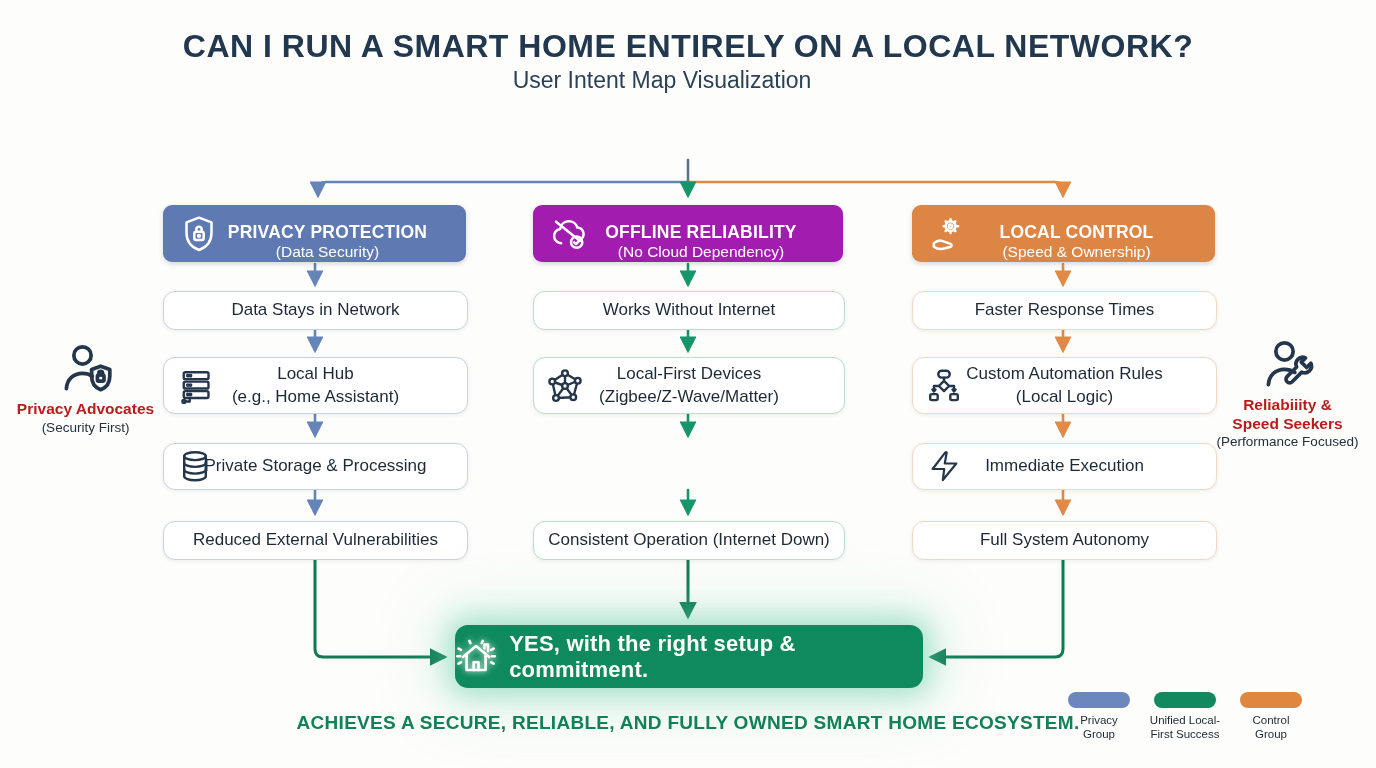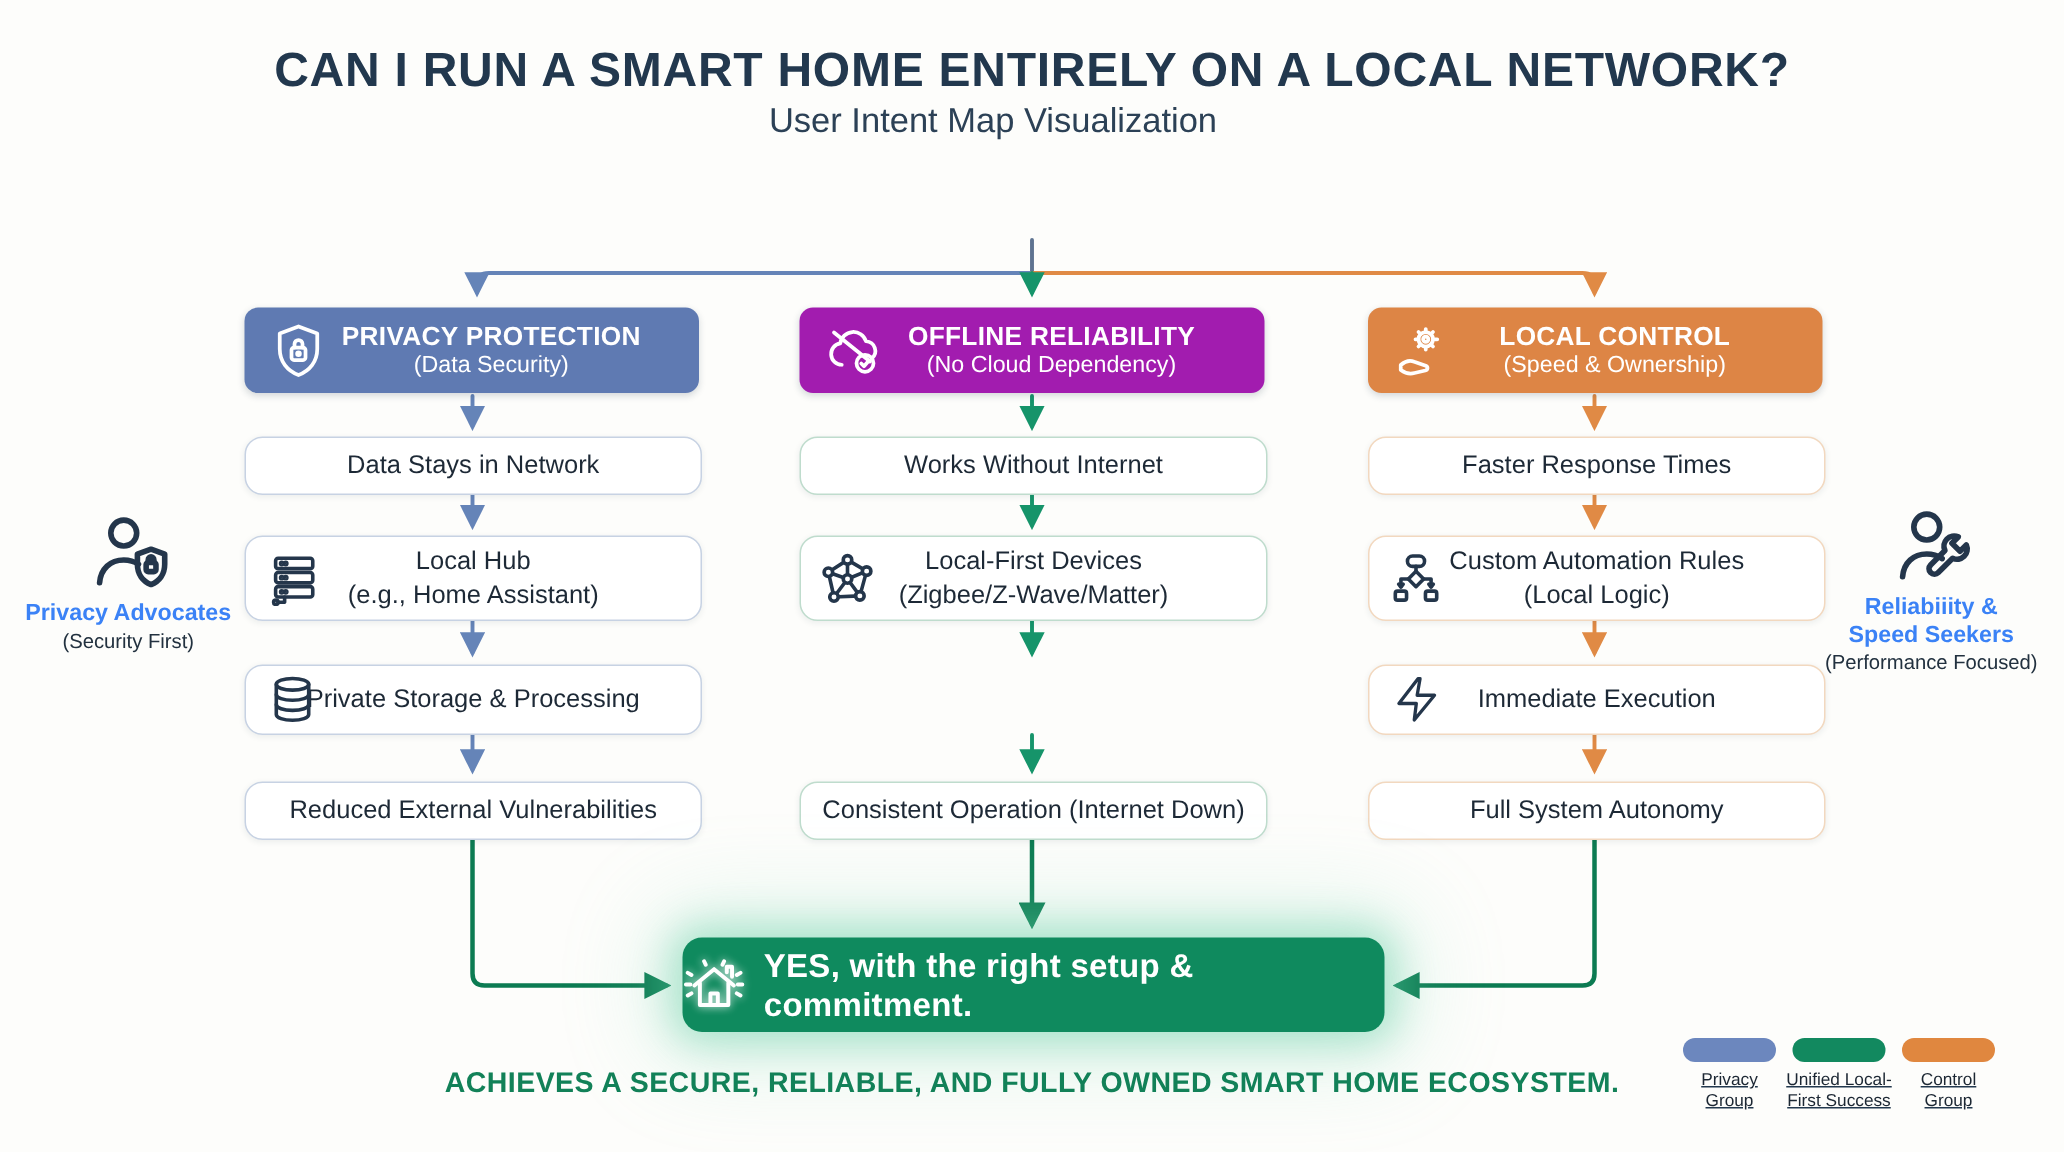--- a/index.html
+++ b/index.html
@@ -11,21 +11,21 @@
   .title{left:0;top:28px;width:1376px;text-align:center;font-size:32px;font-weight:800;
          letter-spacing:.5px;color:#22384E;}
   .subtitle{left:0;top:67px;width:1324px;text-align:center;font-size:23px;font-weight:500;color:#2C4156;}
 
   .intent{left:522px;top:123px;width:332px;height:39px;background:#fff;border:1.5px solid #DFE4EA;
           border-radius:20px;box-shadow:0 2px 5px rgba(30,50,70,.10);display:flex;align-items:center;
           justify-content:center;gap:10px;}
   .intent .ilabel{font-size:17px;font-weight:800;color:#1B2838;letter-spacing:.2px;}
 
   .chead{position:absolute;top:205px;height:57px;border-radius:9px;color:#fff;display:flex;
-         align-items:center;justify-content:center;box-shadow:0 2px 5px rgba(30,50,70,.18);z-index:2;}
+         align-items:flex-end;justify-content:center;box-shadow:0 2px 5px rgba(30,50,70,.18);z-index:2;}
   .c1{left:163px;width:303px;}
   .c2{left:533px;width:310px;}
   .c3{left:912px;width:303px;}
   .c1h{background:#5F7AB2;}
   .c2h{background:#a21caf;}
   .c3h{background:#DD8545;}
   .chead .hicon{position:absolute;left:16px;top:50%;transform:translateY(-50%);width:40px;height:40px;}
   .chead .htext{display:flex;flex-direction:column;align-items:center;line-height:1.2;margin-left:26px;}
   .chead .ht1{font-size:17.5px;font-weight:800;letter-spacing:.2px;}
   .chead .ht2{font-size:15.5px;font-weight:500;}
@@ -40,34 +40,34 @@
   .r3{top:443px;height:45px;}
   .r4{top:521px;height:37px;}
   .node .nicon{position:absolute;left:13px;top:50%;transform:translateY(-50%);width:36px;height:36px;}
   .node .ntext{display:flex;flex-direction:column;align-items:center;line-height:1.3;font-size:17px;
                font-weight:500;color:#1D2936;text-align:left;}
 
   .persona{position:absolute;text-align:center;z-index:2;}
   .pL{left:8px;top:340px;width:155px;}
   .pR{left:1210px;top:336px;width:155px;}
   .persona .picon{width:56px;height:56px;margin:0 auto;}
-  .persona .pname{font-size:15.5px;font-weight:800;color:#3b82f6;line-height:1.2;margin-top:4px;}
+  .persona .pname{font-size:15.5px;font-weight:800;color:#b91c1c;line-height:1.2;margin-top:4px;}
   .pR .pname{width:112px;margin-left:auto;margin-right:auto;}
   .persona .pdetail{font-size:13.5px;font-weight:500;color:#22313F;line-height:1.2;margin-top:1px;}
 
   .result{left:455px;top:625px;width:468px;height:63px;background:#0F8A5E;border-radius:13px;
           display:flex;align-items:center;justify-content:center;gap:12px;color:#fff;
           box-shadow:0 0 26px 8px rgba(90,205,160,.45),0 0 60px 22px rgba(130,220,185,.22);}
   .result .rlabel{font-size:22px;font-weight:800;letter-spacing:.2px;}
   .result .ricon{width:44px;height:44px;filter:drop-shadow(0 0 3px rgba(255,255,255,.85));}
 
   .tagline{left:0;top:712px;width:1376px;text-align:center;font-size:19px;font-weight:800;
            letter-spacing:.3px;color:#128158;}
 
-  .legend{left:1122px;top:692px;display:flex;z-index:2;text-decoration:underline;}
+  .legend{left:1068px;top:692px;display:flex;gap:13px;z-index:2;}
   .legend .litem{display:flex;flex-direction:column;align-items:center;}
   .legend .pill{width:62px;height:16px;border-radius:8px;}
   .pill-blue{background:#6C87BE;}
   .pill-green{background:#12895F;}
   .pill-orange{background:#E0873F;}
   .legend .llabel{margin-top:5px;font-size:11.5px;line-height:1.25;color:#1C2733;text-align:center;
                   width:84px;font-weight:500;}
 
   svg.ic{display:block;width:100%;height:100%;fill:none;stroke-linecap:round;stroke-linejoin:round;}
   .ic-w{stroke:#fff;stroke-width:1.5;}

